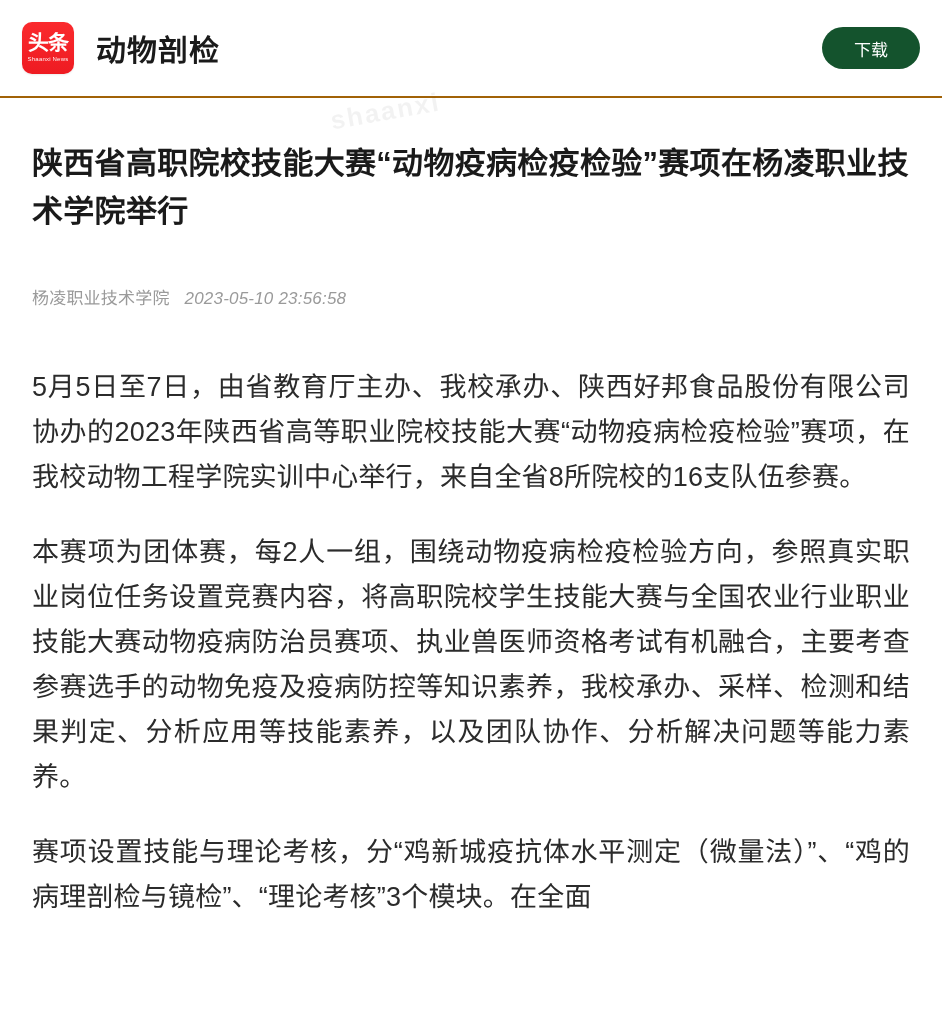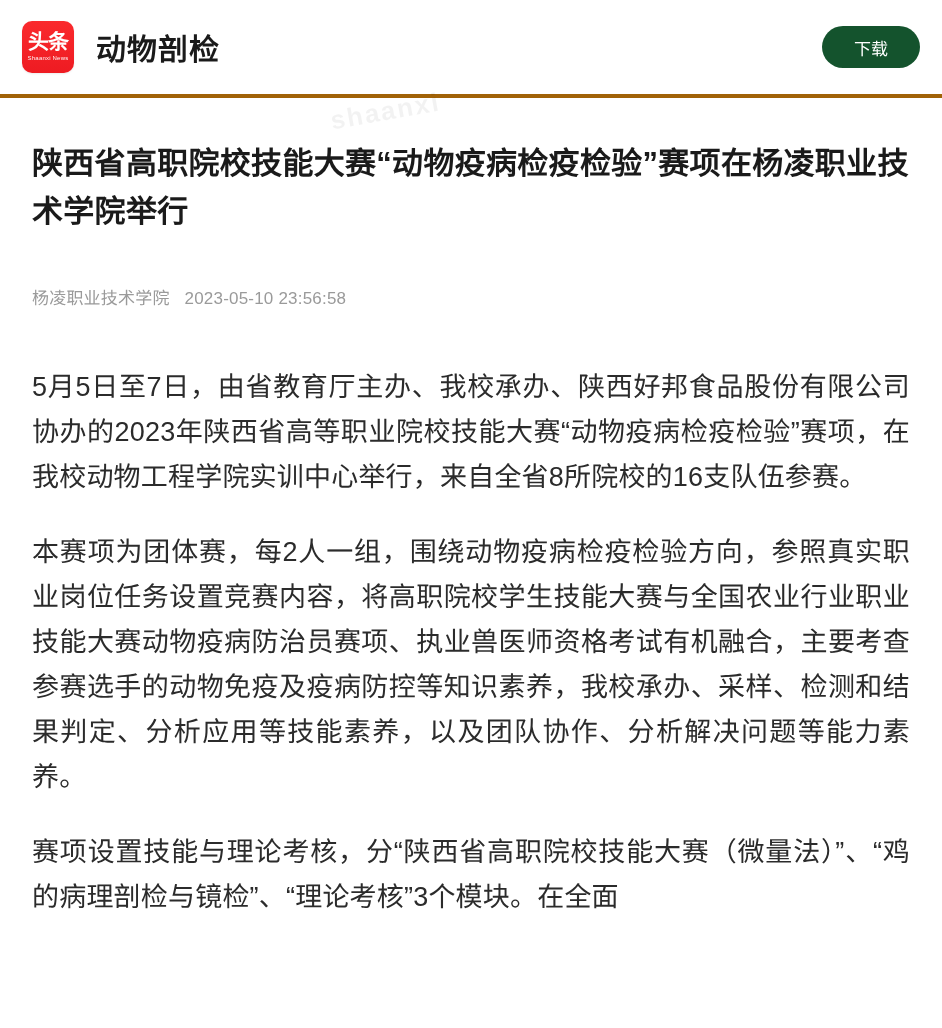--- a/index.html
+++ b/index.html
@@ -13,21 +13,21 @@
     height: 1028px;
     font-family: "Liberation Sans", "DejaVu Sans", sans-serif;
     color: #222222;
     overflow: hidden;
     position: relative;
   }
 
   
   .header {
     height: 98px;
-    border-bottom: 4px solid #a16207;
+    border-bottom: 2px solid #a16207;
     display: flex;
     align-items: center;
     padding: 0 22px;
     position: relative;
     background: #fff;
   }
   .logo {
     width: 52px;
     height: 52px;
     border-radius: 10px;
@@ -105,21 +105,21 @@
     font-weight: 700;
     color: #1a1a1a;
     letter-spacing: .3px;
   }
   .meta {
     margin-top: 48px;
     font-size: 17px;
     color: #9a9a9a;
     letter-spacing: .2px;
   }
-  .meta .meta-time { margin-left: 10px; }
+  .meta .meta-time { margin-left: 10px; font-style: italic; }
 
   .body-text {
     margin-top: 56px;
   }
   .para {
     font-size: 27px;
     line-height: 45px;
     color: #2b2b2b;
     margin: 0 0 30px 0;
     text-align: justify;
@@ -145,15 +145,15 @@
   <h1 class="article-title">陕西省高职院校技能大赛“动物疫病检疫检验”赛项在杨凌职业技术学院举行</h1>
 
   <div class="meta">
     <span class="meta-source">杨凌职业技术学院</span>
     <span class="meta-time">2023-05-10 23:56:58</span>
   </div>
 
   <div class="body-text">
     <p class="para">5月5日至7日，由省教育厅主办、我校承办、陕西好邦食品股份有限公司协办的2023年陕西省高等职业院校技能大赛“动物疫病检疫检验”赛项，在我校动物工程学院实训中心举行，来自全省8所院校的16支队伍参赛。</p>
     <p class="para">本赛项为团体赛，每2人一组，围绕动物疫病检疫检验方向，参照真实职业岗位任务设置竞赛内容，将高职院校学生技能大赛与全国农业行业职业技能大赛动物疫病防治员赛项、执业兽医师资格考试有机融合，主要考查参赛选手的动物免疫及疫病防控等知识素养，我校承办、采样、检测和结果判定、分析应用等技能素养，以及团队协作、分析解决问题等能力素养。</p>
-    <p class="para">赛项设置技能与理论考核，分“陕西省高职院校技能大赛（微量法）”、“鸡的病理剖检与镜检”、“理论考核”3个模块。在全面</p>
+    <p class="para">赛项设置技能与理论考核，分“鸡新城疫抗体水平测定（微量法）”、“鸡的病理剖检与镜检”、“理论考核”3个模块。在全面</p>
   </div>
 </div>
 
 </body></html>

